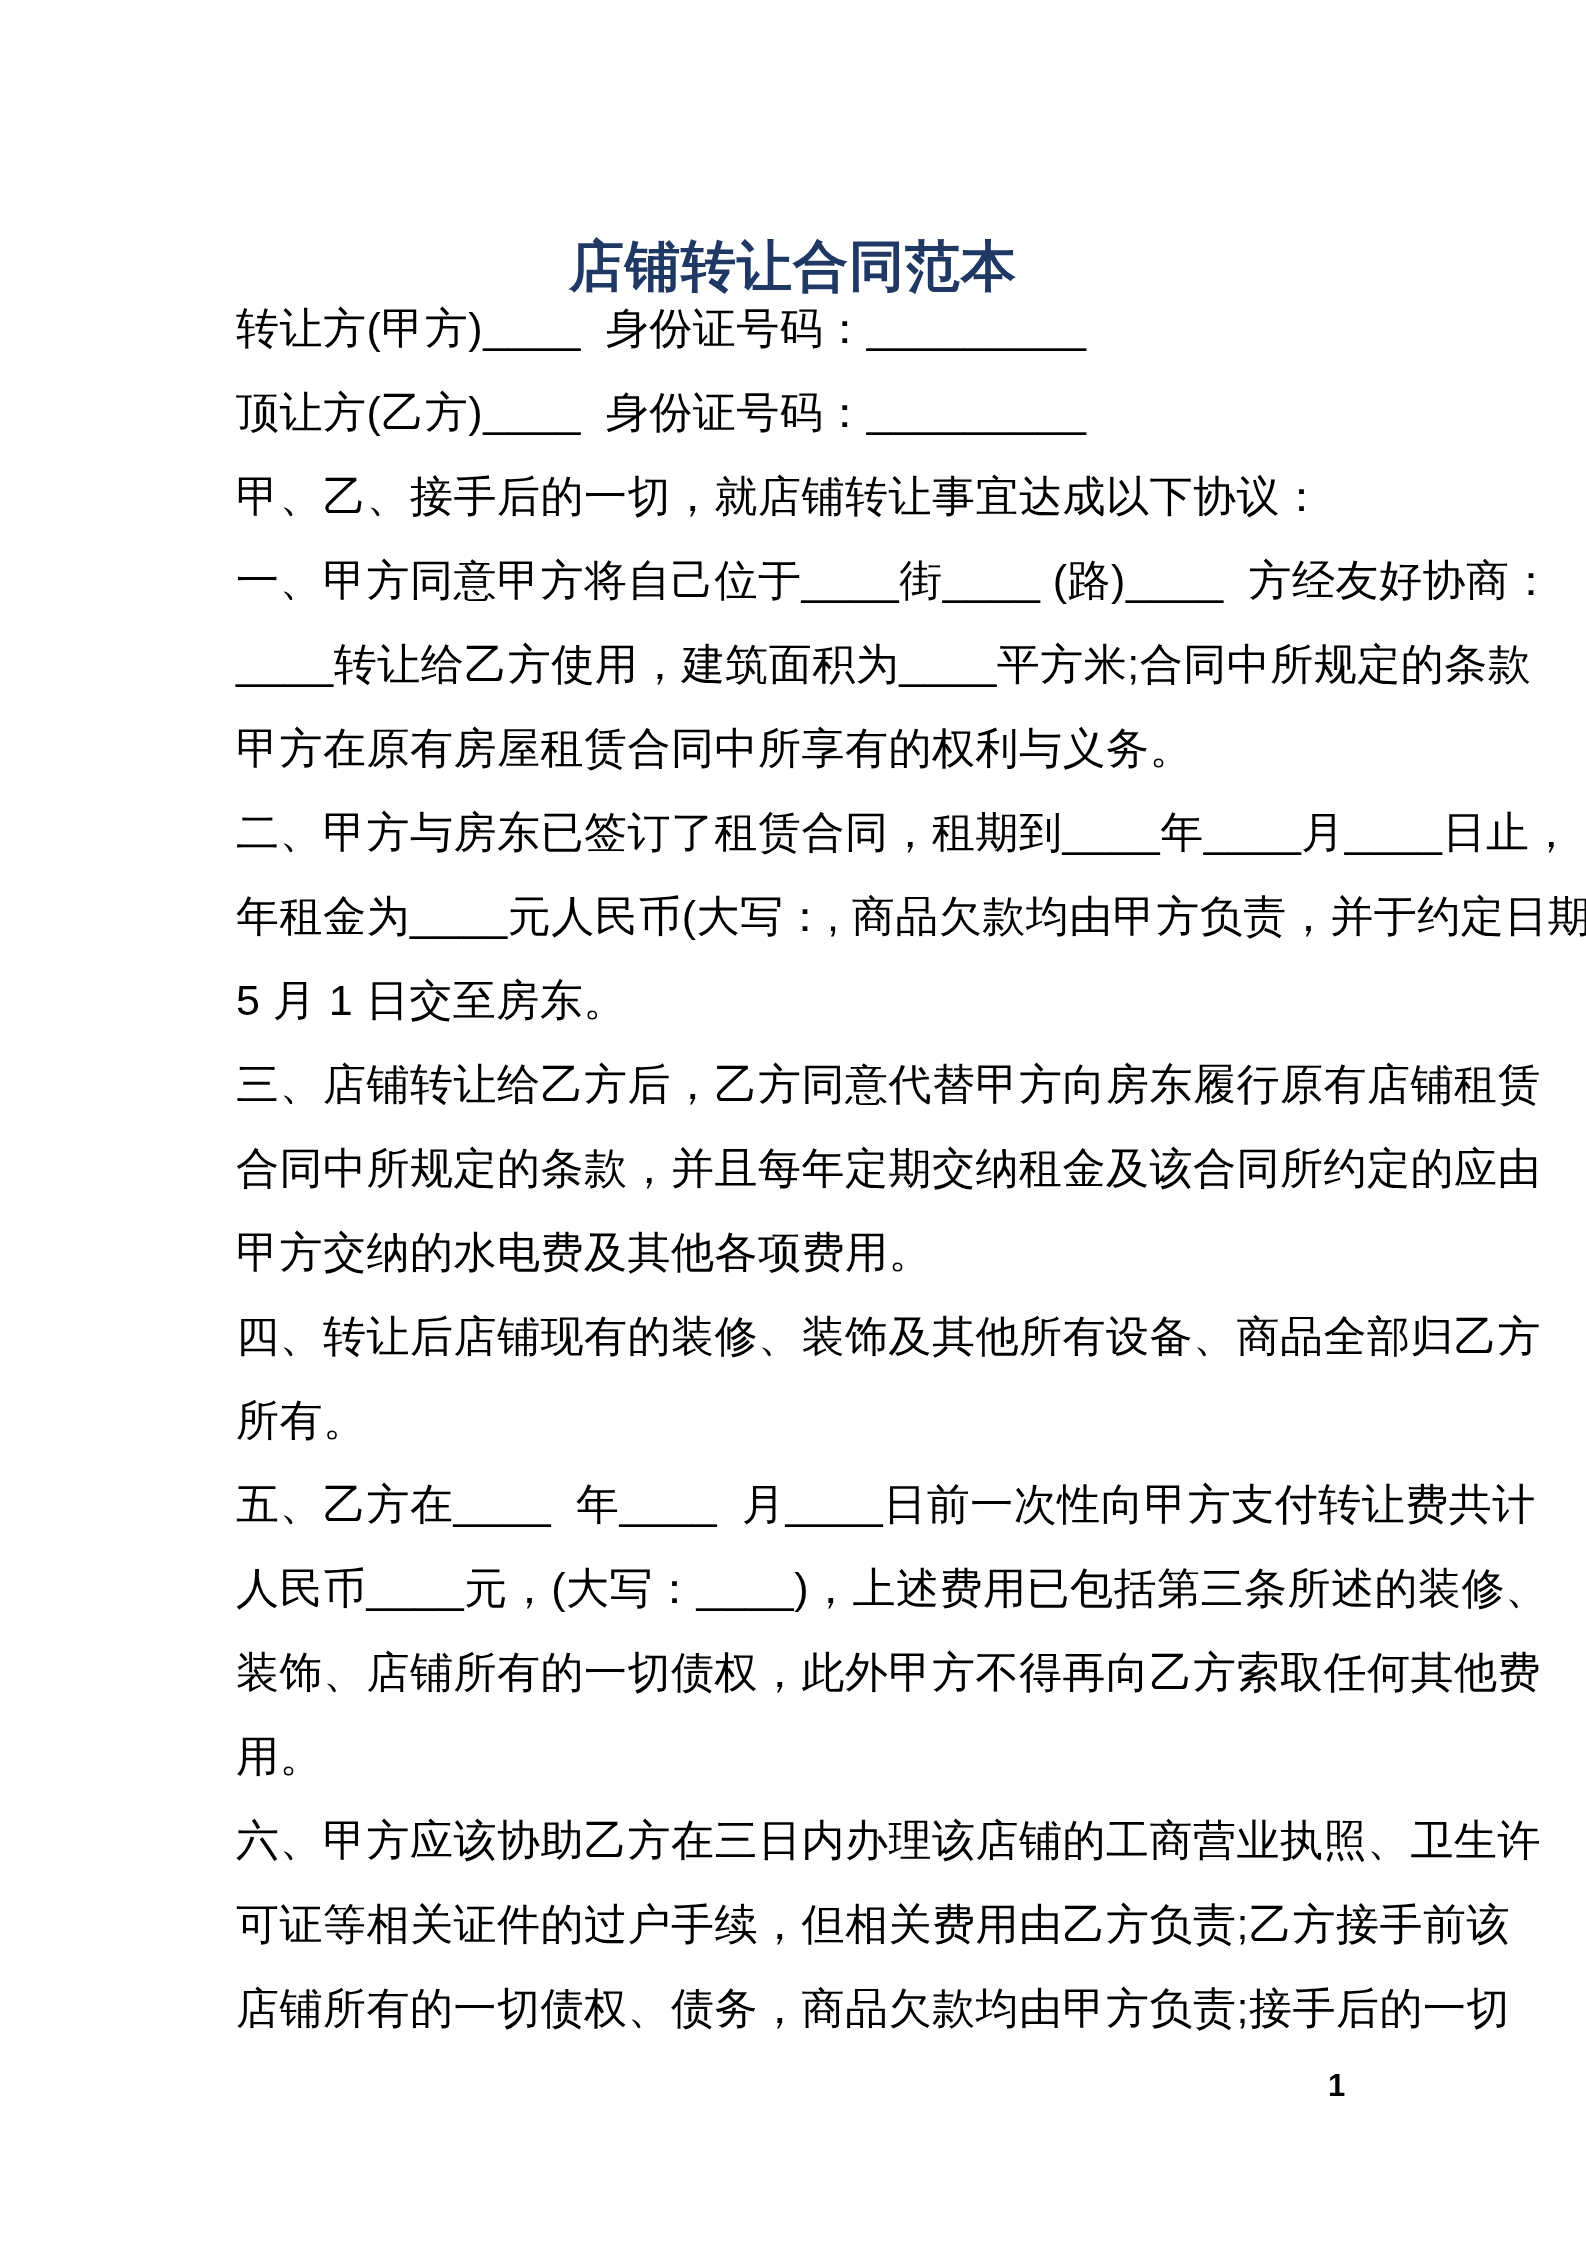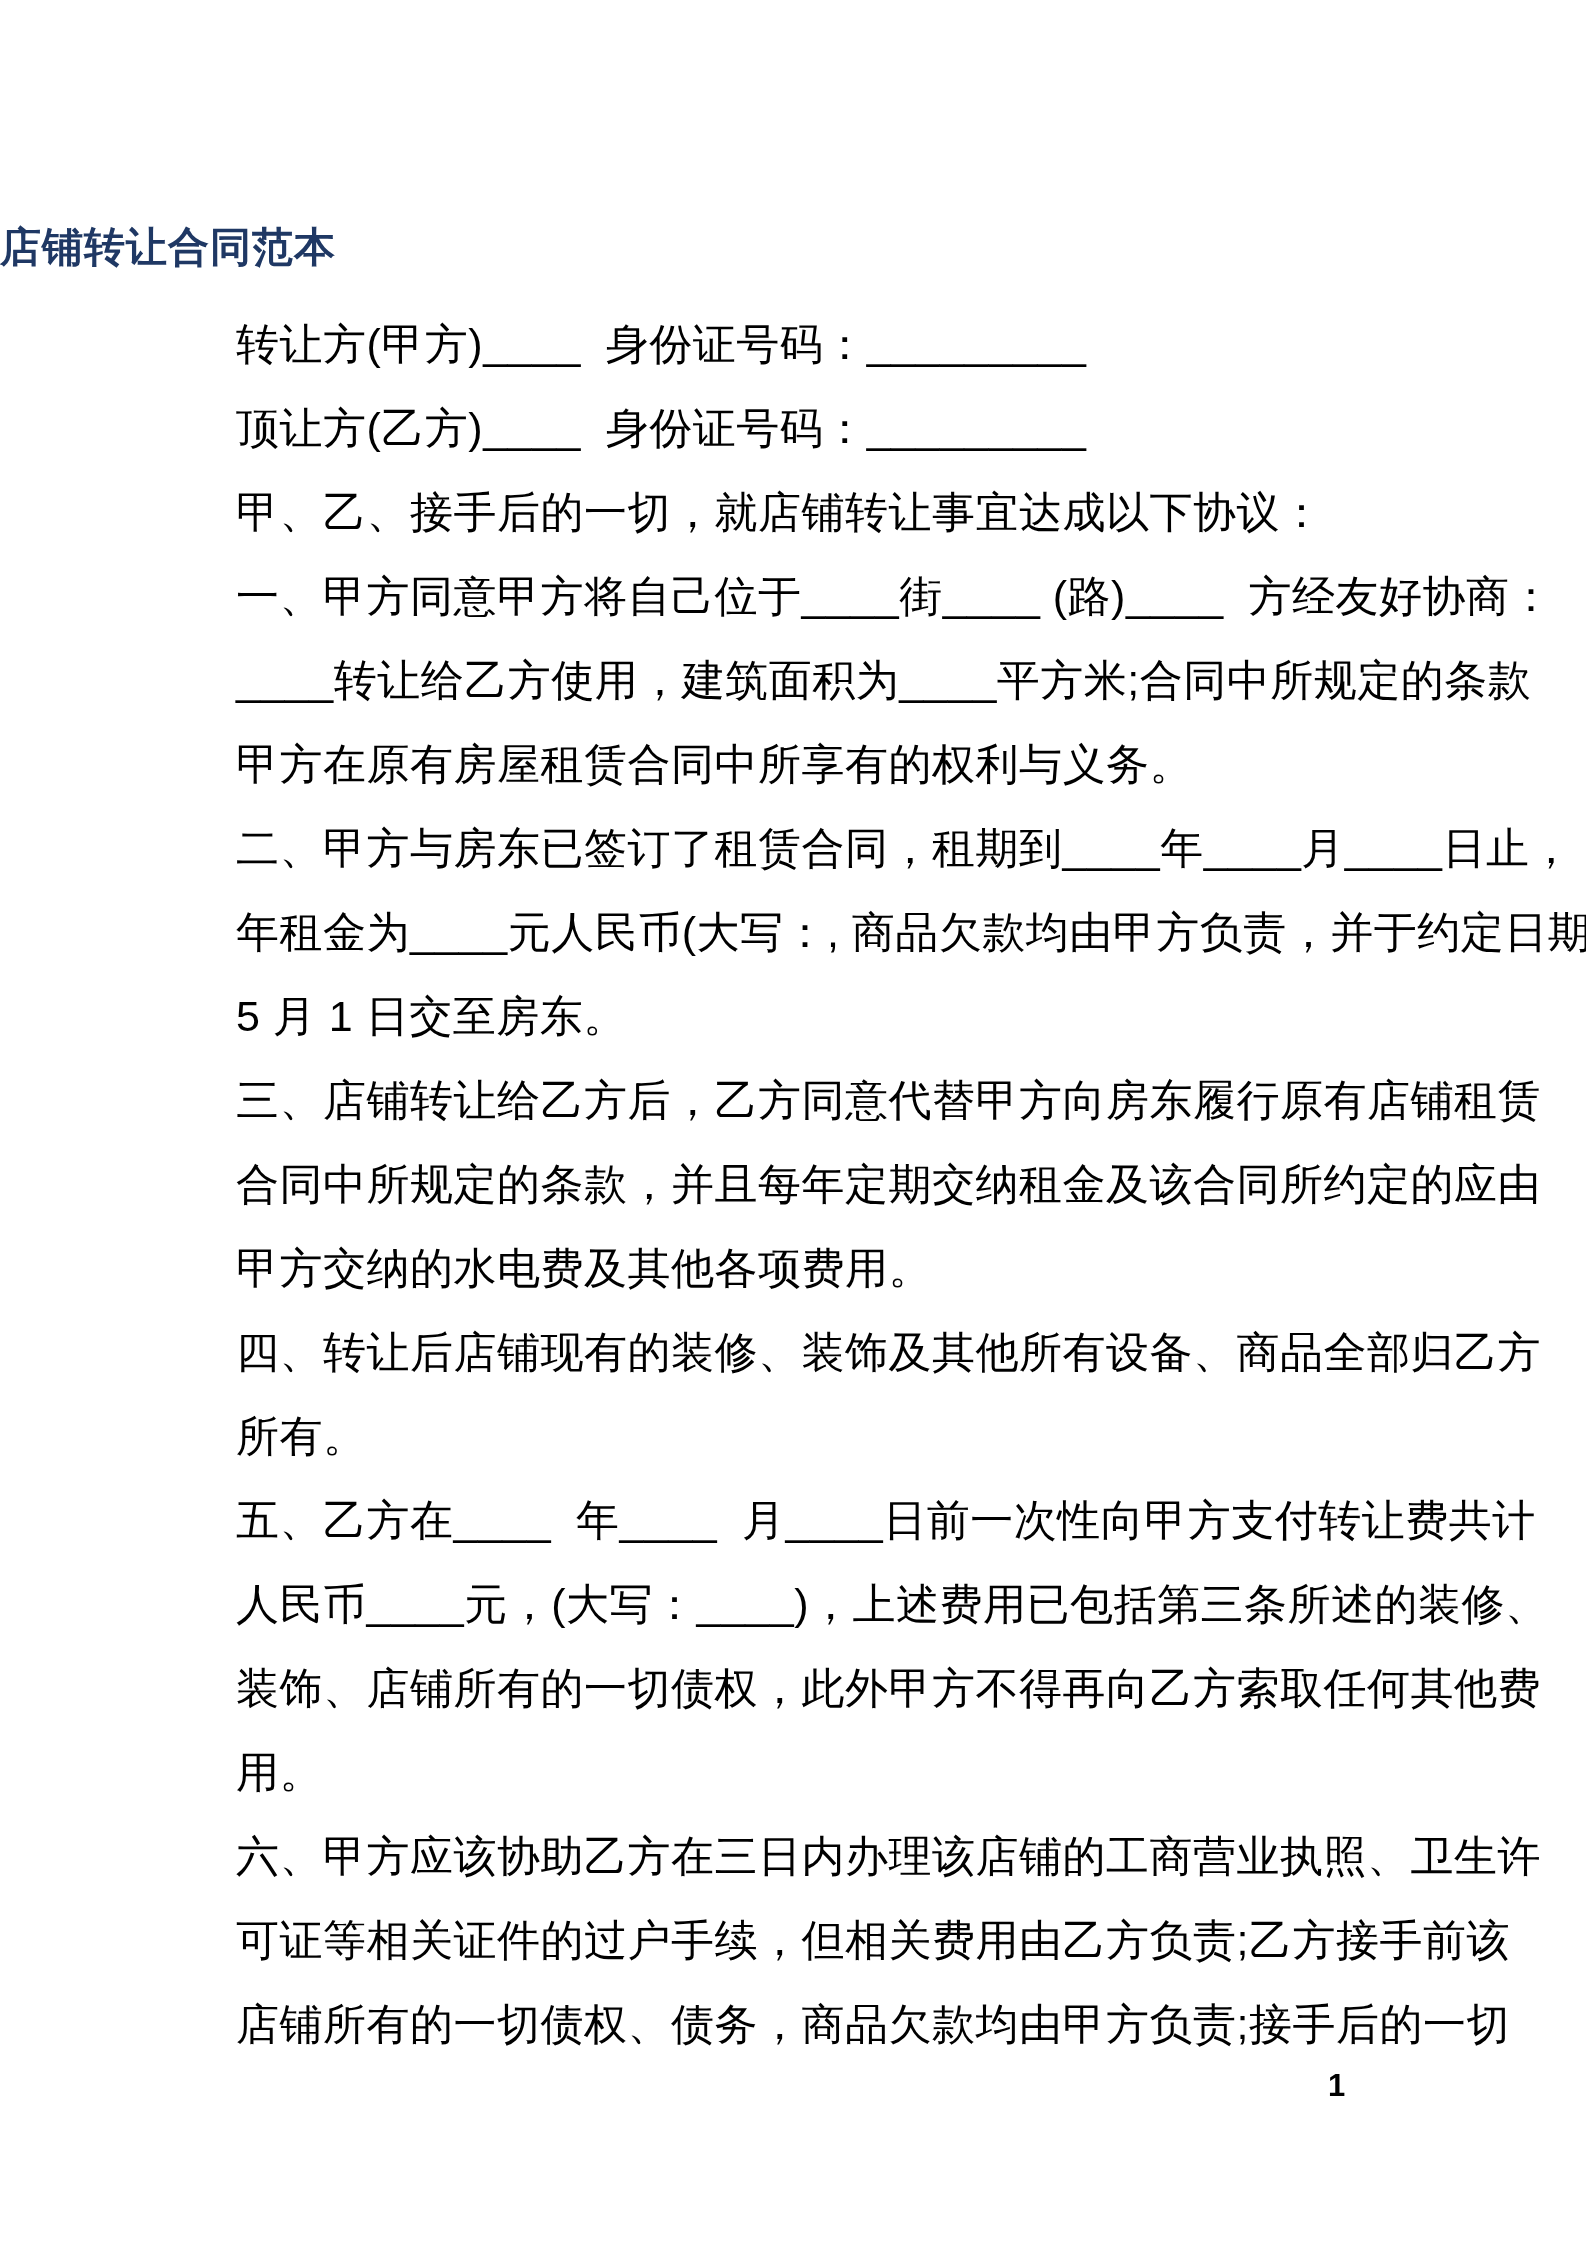--- a/index.html
+++ b/index.html
@@ -14,29 +14,29 @@
     background: #ffffff;
     font-family: "Liberation Sans", sans-serif;
     color: #000000;
     overflow: hidden;
   }
   .doc-title {
     position: absolute;
     top: 193px;
     left: 0;
     width: 100%;
-    text-align: left;
-    font-size: 41px;
+    text-align: center;
+    font-size: 55px;
     font-weight: bold;
     letter-spacing: 1px;
     white-space: pre;
   }
   .doc-body {
     position: absolute;
-    top: 302px;
+    top: 286px;
     left: 236px;
     width: 1190px;
     font-size: 43px;
     font-weight: 500;
     color: #000000;
   }
   .doc-line {
     height: 84px;
     line-height: 84px;
     white-space: pre;

